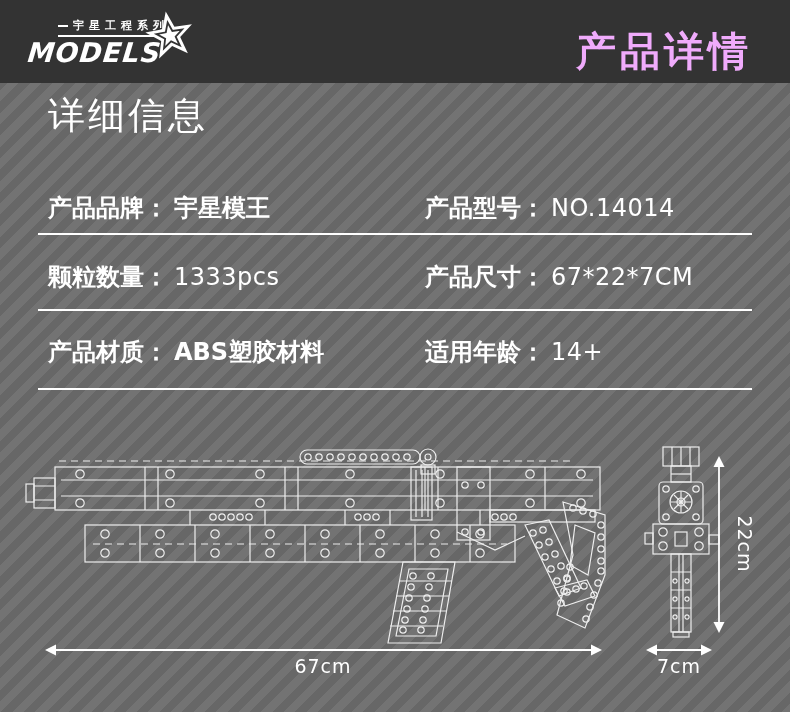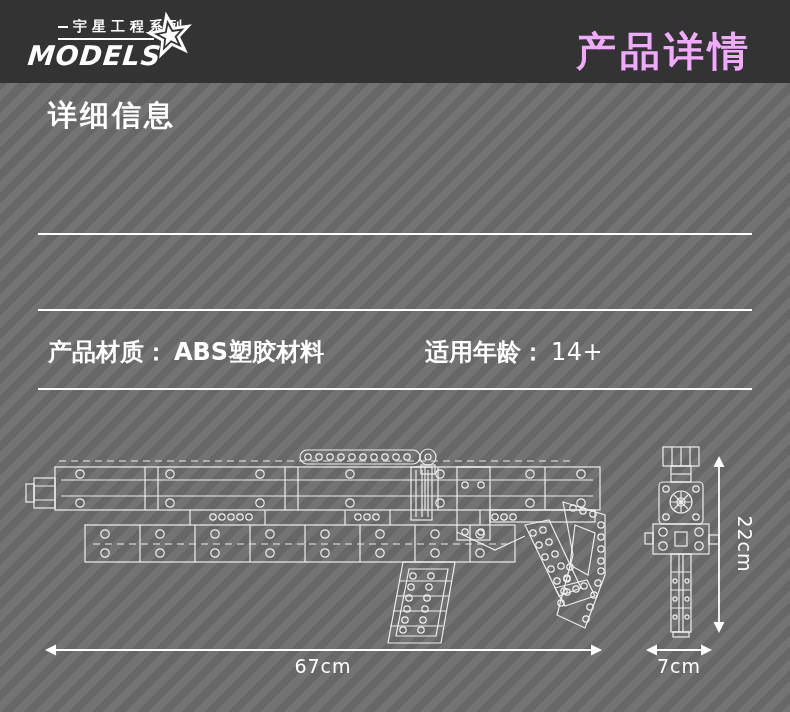--- a/index.html
+++ b/index.html
@@ -10,29 +10,29 @@
       var(--stripe-light,#737373) 0 8px,
       var(--stripe-dark,#676767) 8px 16px);
     font-family:"DejaVu Sans","Liberation Sans",sans-serif;
     color:var(--text,#ffffff);
   }
   
   .hdr{position:absolute;top:0;left:0;right:0;height:83px;background:var(--header-bg,#333333);}
   .logo{position:absolute;left:28px;top:18px;width:170px;height:52px;}
   .logo-series-row{display:flex;align-items:center;margin-left:30px;}
   .logo-dash{width:10px;height:2px;background:#fff;margin-right:5px;}
-  .logo-series{font-size:14px;font-weight:700;letter-spacing:5px;color:#fff;white-space:nowrap;}
+  .logo-series{font-size:11px;font-weight:700;letter-spacing:5px;color:#fff;white-space:nowrap;}
   .logo-underline{height:2px;background:#fff;width:96px;margin-left:30px;margin-top:2px;}
   .logo-main{font-size:27px;font-weight:700;font-style:italic;letter-spacing:1px;color:#fff;
     transform:skewX(-6deg);line-height:1;margin-top:2px;white-space:nowrap;}
   .logo-star{position:absolute;left:116px;top:-10px;width:52px;height:56px;}
   .page-title{position:absolute;right:38px;top:24px;font-size:40px;font-weight:700;
     letter-spacing:4px;color:#f0abfc;white-space:nowrap;}
   
-  .sec-title{position:absolute;left:48px;top:94px;font-size:29px;font-weight:700;
+  .sec-title{position:absolute;left:48px;top:94px;font-size:37px;font-weight:400;
     letter-spacing:3px;line-height:43px;color:#fff;}
   
   .spec-row{position:absolute;left:48px;right:38px;display:flex;align-items:baseline;
     font-size:24px;font-weight:700;color:#fff;white-space:nowrap;}
   .row-1{top:192px;} .row-2{top:261px;} .row-3{top:336px;}
   .cell-left{width:377px;flex:0 0 377px;}
   .cell-right{flex:1;}
   .spec-val{margin-left:6px;}
   .num{font-weight:400;letter-spacing:0.5px;}
   .rule{position:absolute;left:38px;right:38px;height:2px;background:#fff;}
@@ -62,22 +62,38 @@
         <polygon fill="none" stroke="#333333" stroke-width="1.6" points="20.9,11.1 25.1,18.5 33.7,17.3 28,23.5 31.7,31.4 24,27.8 17.7,33.9 18.7,25.5 11,21.3 19.3,19.7"></polygon>
       </svg>
     </div>
     <div class="page-title">产品详情</div>
   </div>
 
   <div class="sec-title">
     <div>详细信息</div>
   </div>
 
+  <div class="spec-row row-1">
+    <div class="cell-left">
+      <span class="spec-lbl">产品品牌：</span><span class="spec-val">宇星模王</span>
+    </div>
+    <div class="cell-right">
+      <span class="spec-lbl">产品型号：</span><span class="spec-val num">NO.14014</span>
+    </div>
+  </div>
   <div class="rule rule-1"></div>
 
+  <div class="spec-row row-2">
+    <div class="cell-left">
+      <span class="spec-lbl">颗粒数量：</span><span class="spec-val num">1333pcs</span>
+    </div>
+    <div class="cell-right">
+      <span class="spec-lbl">产品尺寸：</span><span class="spec-val num">67*22*7CM</span>
+    </div>
+  </div>
   <div class="rule rule-2"></div>
 
   <div class="spec-row row-3">
     <div class="cell-left">
       <span class="spec-lbl">产品材质：</span><span class="spec-val">ABS塑胶材料</span>
     </div>
     <div class="cell-right">
       <span class="spec-lbl">适用年龄：</span><span class="spec-val num">14+</span>
     </div>
   </div>

